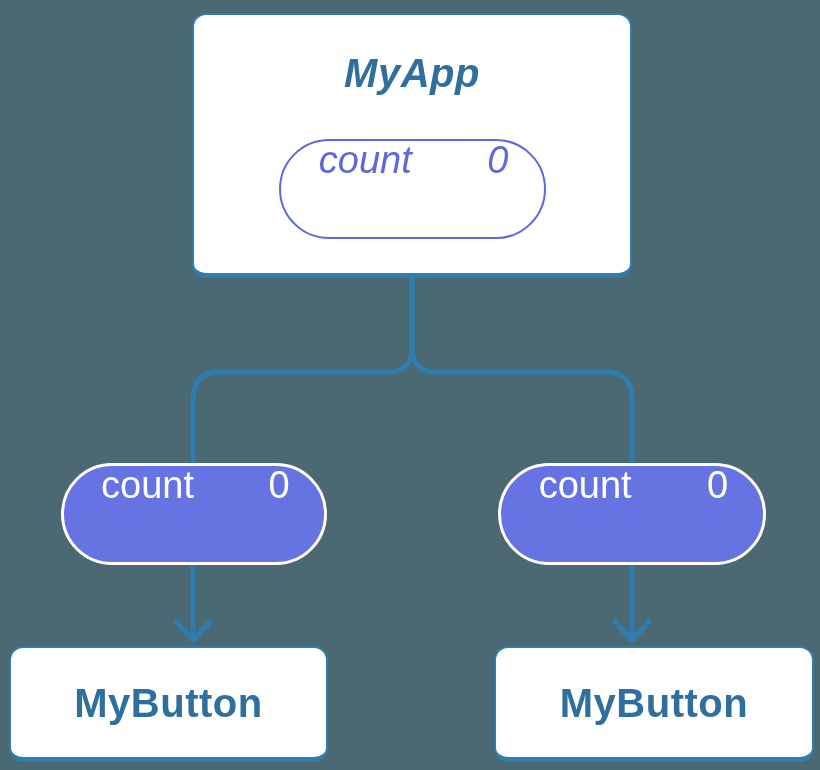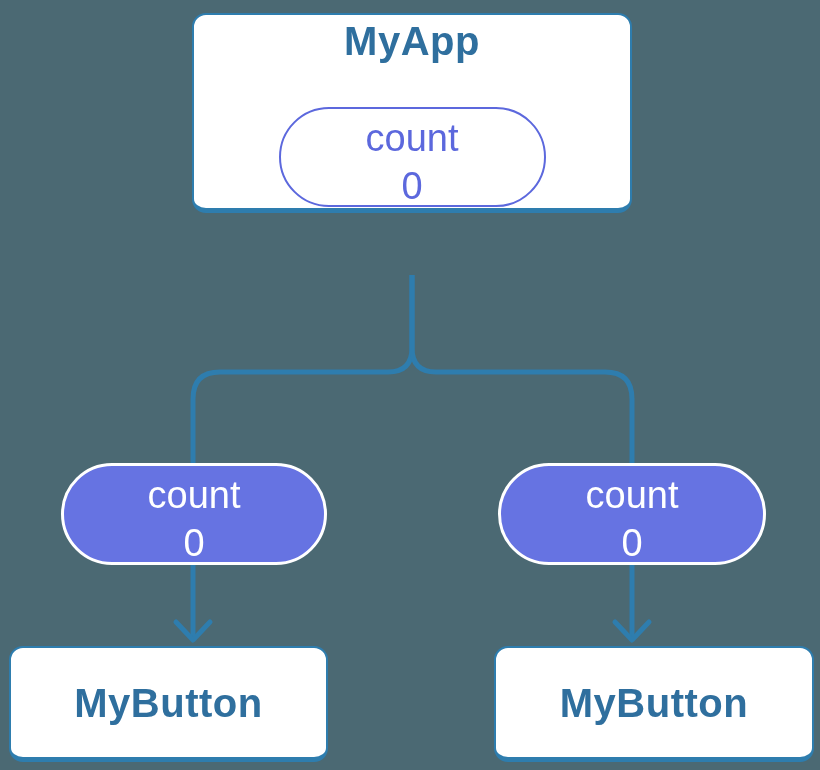--- a/index.html
+++ b/index.html
@@ -53,33 +53,33 @@
   }
   .card-title {
     color: var(--title-blue);
     font-size: 40px;
     font-weight: 600;
     letter-spacing: 0.5px;
     line-height: 1.2;
   }
   .root-card {
     left: 192px; top: 13px;
-    width: 440px; height: 200px;
+    width: 440px; height: 265px;
     gap: 42px;
+    font-style: italic;
   }
   .leaf-card-left  { left: 9px;   top: 646px; width: 319px; height: 116px; }
   .leaf-card-right { left: 494px; top: 646px; width: 320px; height: 116px; }
 
   .pill {
     display: flex;
-    align-items: center;
+    align-items: flex-start;
     border-radius: 999px;
     overflow: hidden;
     z-index: 2;
-    flex-direction: column;
   }
   .pill-cell {
     display: flex;
     align-items: center;
     justify-content: center;
     font-size: 38px;
     line-height: 1;
   }
   .pill-cell.label { flex: 65 0 0; }
   .pill-cell.value { flex: 35 0 0; }

